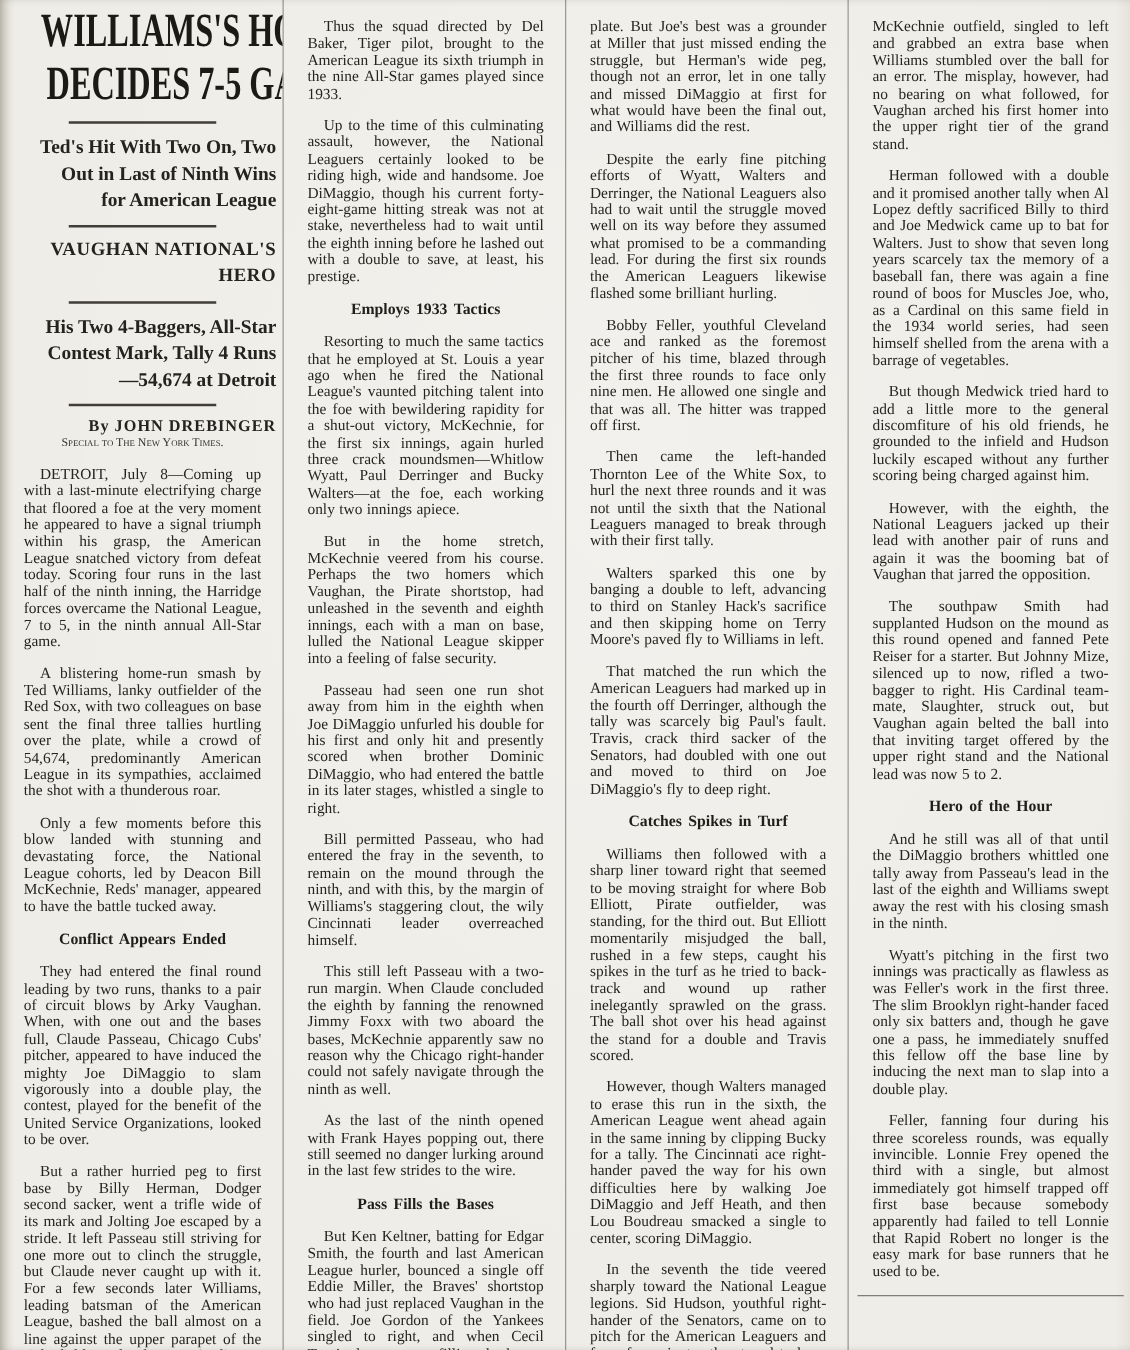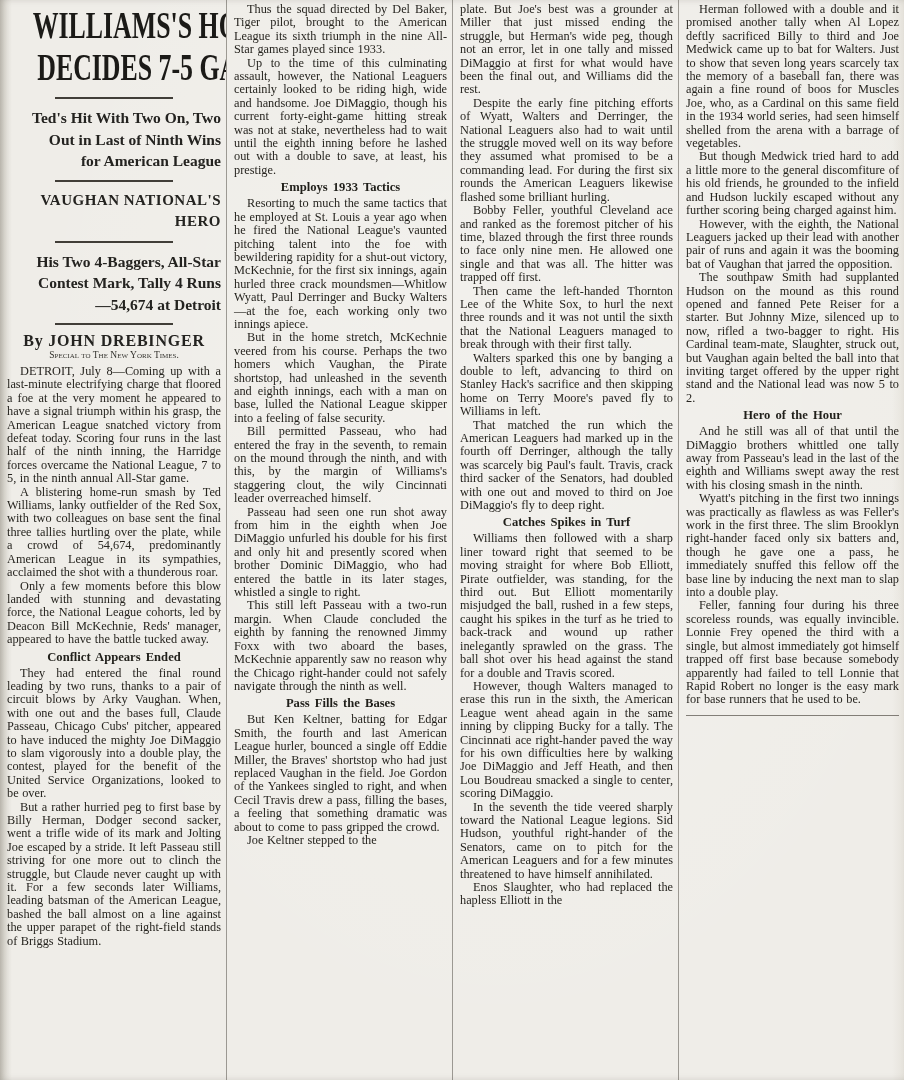--- a/index.html
+++ b/index.html
@@ -50,40 +50,40 @@
   .deck {
     white-space: pre-line;
     text-align: right;
     font-weight: bold;
     font-size: 15.5px;
     line-height: 21.5px;
     color: #242320;
   }
   .deck-caps { font-size: 15px; letter-spacing: .5px; }
   .byline {
-    text-align: center;
+    text-align: right;
     font-weight: bold;
-    font-size: 16px;
+    font-size: 13px;
     line-height: 16px;
     letter-spacing: .8px;
     color: #242320;
     margin-top: 2px;
   }
   .credit {
     text-align: center;
     font-size: 9.5px;
     line-height: 12px;
     font-variant: small-caps;
     color: #33322d;
     margin-bottom: 3px;
   }
 
   
   p {
-    margin: 0;
+    margin: 12px;
     text-align: justify;
     font-size: 12.3px;
     line-height: 13.4px;
     color: #26241f;
     text-indent: 13px;
     word-spacing: .5px;
   }
   p.noindent { text-indent: 0; }
   h3 {
     margin: 3px 0 2px;
@@ -131,41 +131,43 @@
         <h3>Conflict Appears Ended</h3>
         <p>They had entered the final round leading by two runs, thanks to a pair of circuit blows by Arky Vaughan. When, with one out and the bases full, Claude Passeau, Chicago Cubs' pitcher, appeared to have induced the mighty Joe DiMaggio to slam vigorously into a double play, the contest, played for the benefit of the United Service Organizations, looked to be over.</p>
         <p>But a rather hurried peg to first base by Billy Herman, Dodger second sacker, went a trifle wide of its mark and Jolting Joe escaped by a stride. It left Passeau still striving for one more out to clinch the struggle, but Claude never caught up with it. For a few seconds later Williams, leading batsman of the American League, bashed the ball almost on a line against the upper parapet of the right-field stands of Briggs Stadium.</p>
       </div>
       <div class="col">
         <p>Thus the squad directed by Del Baker, Tiger pilot, brought to the American League its sixth triumph in the nine All-Star games played since 1933.</p>
         <p>Up to the time of this culminating assault, however, the National Leaguers certainly looked to be riding high, wide and handsome. Joe DiMaggio, though his current forty-eight-game hitting streak was not at stake, nevertheless had to wait until the eighth inning before he lashed out with a double to save, at least, his prestige.</p>
         <h3>Employs 1933 Tactics</h3>
         <p>Resorting to much the same tactics that he employed at St. Louis a year ago when he fired the National League's vaunted pitching talent into the foe with bewildering rapidity for a shut-out victory, McKechnie, for the first six innings, again hurled three crack moundsmen—Whitlow Wyatt, Paul Derringer and Bucky Walters—at the foe, each working only two innings apiece.</p>
         <p>But in the home stretch, McKechnie veered from his course. Perhaps the two homers which Vaughan, the Pirate shortstop, had unleashed in the seventh and eighth innings, each with a man on base, lulled the National League skipper into a feeling of false security.</p>
+        <p>Passeau had seen one run shot away from him in the eighth when Joe DiMaggio unfurled his double for his first and only hit and presently scored when brother Dominic DiMaggio, who had entered the battle in its later stages, whistled a single to right.</p>
         <p>Bill permitted Passeau, who had entered the fray in the seventh, to remain on the mound through the ninth, and with this, by the margin of Williams's staggering clout, the wily Cincinnati leader overreached himself.</p>
-        <p>Passeau had seen one run shot away from him in the eighth when Joe DiMaggio unfurled his double for his first and only hit and presently scored when brother Dominic DiMaggio, who had entered the battle in its later stages, whistled a single to right.</p>
         <p>This still left Passeau with a two-run margin. When Claude concluded the eighth by fanning the renowned Jimmy Foxx with two aboard the bases, McKechnie apparently saw no reason why the Chicago right-hander could not safely navigate through the ninth as well.</p>
+        <p>As the last of the ninth opened with Frank Hayes popping out, there still seemed no danger lurking around in the last few strides to the wire.</p>
         <h3>Pass Fills the Bases</h3>
         <p>But Ken Keltner, batting for Edgar Smith, the fourth and last American League hurler, bounced a single off Eddie Miller, the Braves' shortstop who had just replaced Vaughan in the field. Joe Gordon of the Yankees singled to right, and when Cecil Travis drew a pass, filling the bases, a feeling that something dramatic was about to come to pass gripped the crowd.</p>
         <p>Joe Keltner stepped to the</p>
       </div>
       <div class="col">
         <p class="noindent">plate. But Joe's best was a grounder at Miller that just missed ending the struggle, but Herman's wide peg, though not an error, let in one tally and missed DiMaggio at first for what would have been the final out, and Williams did the rest.</p>
         <p>Despite the early fine pitching efforts of Wyatt, Walters and Derringer, the National Leaguers also had to wait until the struggle moved well on its way before they assumed what promised to be a commanding lead. For during the first six rounds the American Leaguers likewise flashed some brilliant hurling.</p>
         <p>Bobby Feller, youthful Cleveland ace and ranked as the foremost pitcher of his time, blazed through the first three rounds to face only nine men. He allowed one single and that was all. The hitter was trapped off first.</p>
         <p>Then came the left-handed Thornton Lee of the White Sox, to hurl the next three rounds and it was not until the sixth that the National Leaguers managed to break through with their first tally.</p>
         <p>Walters sparked this one by banging a double to left, advancing to third on Stanley Hack's sacrifice and then skipping home on Terry Moore's paved fly to Williams in left.</p>
         <p>That matched the run which the American Leaguers had marked up in the fourth off Derringer, although the tally was scarcely big Paul's fault. Travis, crack third sacker of the Senators, had doubled with one out and moved to third on Joe DiMaggio's fly to deep right.</p>
         <h3>Catches Spikes in Turf</h3>
         <p>Williams then followed with a sharp liner toward right that seemed to be moving straight for where Bob Elliott, Pirate outfielder, was standing, for the third out. But Elliott momentarily misjudged the ball, rushed in a few steps, caught his spikes in the turf as he tried to back-track and wound up rather inelegantly sprawled on the grass. The ball shot over his head against the stand for a double and Travis scored.</p>
         <p>However, though Walters managed to erase this run in the sixth, the American League went ahead again in the same inning by clipping Bucky for a tally. The Cincinnati ace right-hander paved the way for his own difficulties here by walking Joe DiMaggio and Jeff Heath, and then Lou Boudreau smacked a single to center, scoring DiMaggio.</p>
         <p>In the seventh the tide veered sharply toward the National League legions. Sid Hudson, youthful right-hander of the Senators, came on to pitch for the American Leaguers and for a few minutes threatened to have himself annihilated.</p>
         <p>Enos Slaughter, who had replaced the hapless Elliott in the</p>
       </div>
       <div class="col">
+        <p class="noindent">McKechnie outfield, singled to left and grabbed an extra base when Williams stumbled over the ball for an error. The misplay, however, had no bearing on what followed, for Vaughan arched his first homer into the upper right tier of the grand stand.</p>
         <p>Herman followed with a double and it promised another tally when Al Lopez deftly sacrificed Billy to third and Joe Medwick came up to bat for Walters. Just to show that seven long years scarcely tax the memory of a baseball fan, there was again a fine round of boos for Muscles Joe, who, as a Cardinal on this same field in the 1934 world series, had seen himself shelled from the arena with a barrage of vegetables.</p>
         <p>But though Medwick tried hard to add a little more to the general discomfiture of his old friends, he grounded to the infield and Hudson luckily escaped without any further scoring being charged against him.</p>
         <p>However, with the eighth, the National Leaguers jacked up their lead with another pair of runs and again it was the booming bat of Vaughan that jarred the opposition.</p>
         <p>The southpaw Smith had supplanted Hudson on the mound as this round opened and fanned Pete Reiser for a starter. But Johnny Mize, silenced up to now, rifled a two-bagger to right. His Cardinal team-mate, Slaughter, struck out, but Vaughan again belted the ball into that inviting target offered by the upper right stand and the National lead was now 5 to 2.</p>
         <h3>Hero of the Hour</h3>
         <p>And he still was all of that until the DiMaggio brothers whittled one tally away from Passeau's lead in the last of the eighth and Williams swept away the rest with his closing smash in the ninth.</p>
         <p>Wyatt's pitching in the first two innings was practically as flawless as was Feller's work in the first three. The slim Brooklyn right-hander faced only six batters and, though he gave one a pass, he immediately snuffed this fellow off the base line by inducing the next man to slap into a double play.</p>
         <p>Feller, fanning four during his three scoreless rounds, was equally invincible. Lonnie Frey opened the third with a single, but almost immediately got himself trapped off first base because somebody apparently had failed to tell Lonnie that Rapid Robert no longer is the easy mark for base runners that he used to be.</p>
         <div class="end-rule"></div>
       </div>

